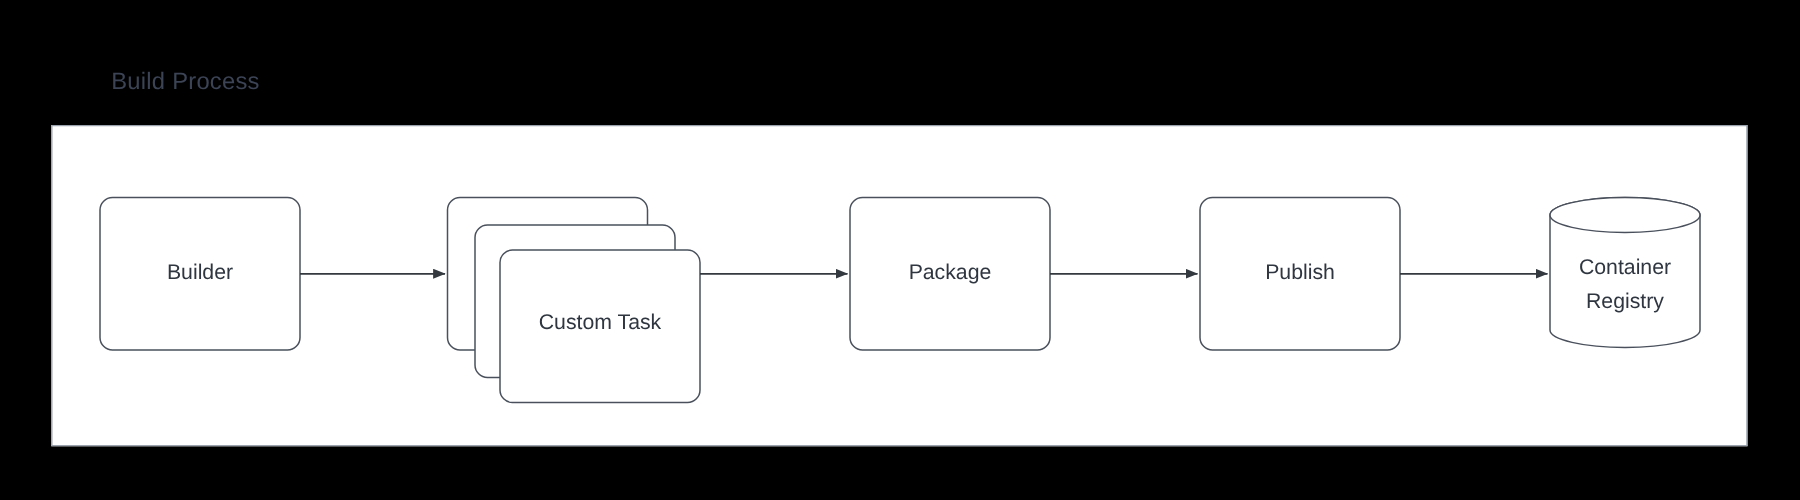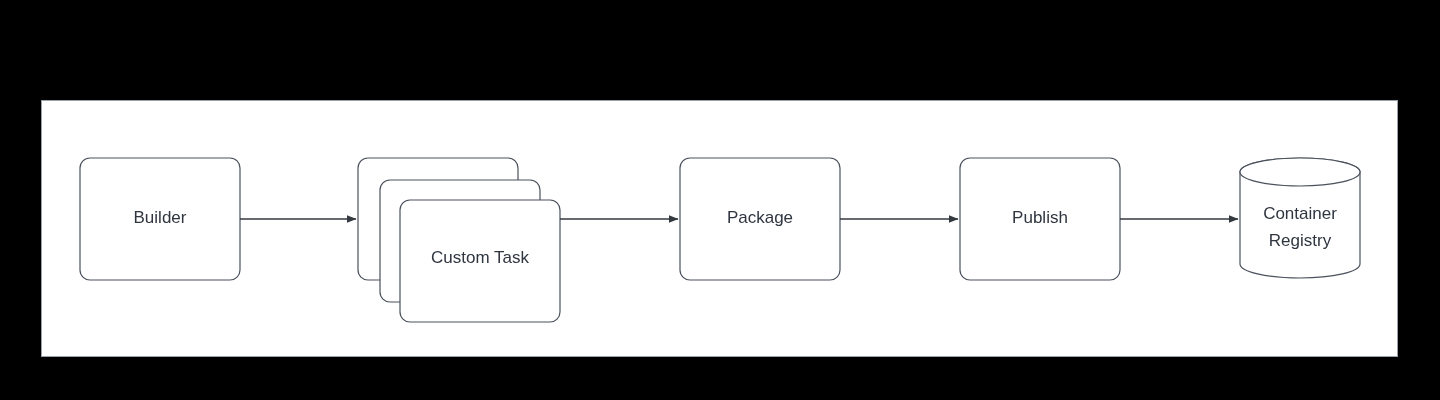--- a/index.html
+++ b/index.html
@@ -75,20 +75,21 @@
     fill: #2f3640;
     text-anchor: middle;
     dominant-baseline: middle;
   }
 </style>
 </head>
 <body>
 
 <div id="stage">
 
+  <div class="diagram-title">Build Process</div>
 
   <div class="panel"></div>
 
   <svg class="flow" viewBox="0 0 1440 400">
     <defs>
       <marker id="arrowhead" markerWidth="10" markerHeight="8" refX="9.5" refY="4" orient="auto" markerUnits="userSpaceOnUse">
         <path d="M0,0 L10,4 L0,8 Z" fill="#33393f"></path>
       </marker>
 
       <clipPath id="clip-card-back">

